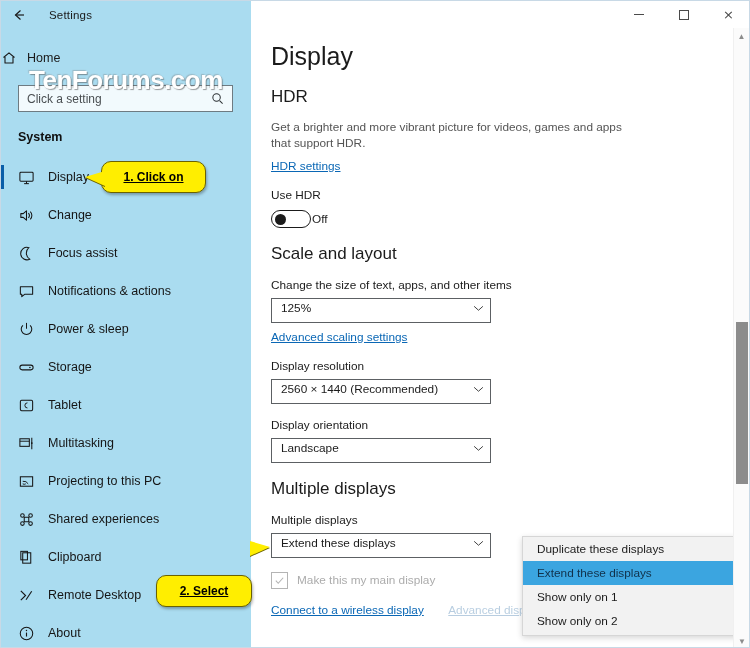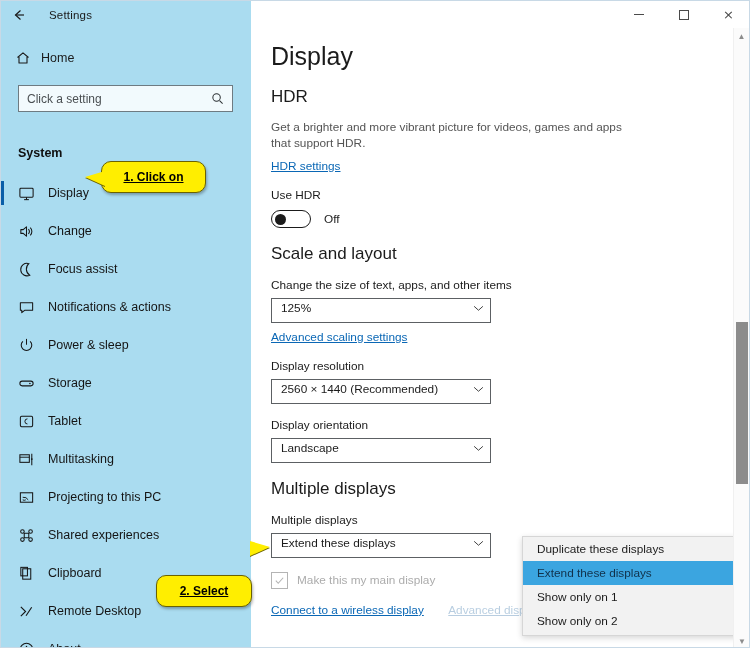--- a/index.html
+++ b/index.html
@@ -53,40 +53,40 @@
 
   
   .sidebar {
     position: absolute; left: 0; top: 27px;
     width: 250px; height: 621px;
     background: #aadcf0;
     overflow: hidden;
   }
   .nav-home {
     display: flex; align-items: center;
-    height: 30px; margin-top: 15px; padding-left: 14px;
+    height: 30px; margin-top: 15px; 
     font-size: 12.5px; color: #1b1b1b;
   }
   .nav-home .ic { width: 26px; display:flex; align-items:center; }
   .searchwrap {
     margin: 12px 18px 0 17px; position: relative;
   }
   .searchbox {
     height: 27px; background: #f2fafd;
     border: 1px solid #6e7b82;
     display: flex; align-items: center;
     padding: 0 8px;
   }
   .searchbox .ph {
     font-size: 12px; color: #4a4f52; flex: 1;
   }
   .searchbox .mag { color: #2b3033; font-size: 12px; }
 
   .sec-title {
-    margin: 34px 0 0 17px;
+    margin: 18px 0 0 17px;
     font-size: 12.5px; font-weight: bold; color: #101010;
   }
 
   .navlist { margin-top: 14px; }
   .navitem {
     position: relative;
     display: flex; align-items: center;
     height: 38px; padding-left: 17px;
     font-size: 12.5px; color: #151515;
   }
@@ -134,21 +134,21 @@
   .toggle {
     width: 40px; height: 18px;
     border: 1px solid #1b1b1b; border-radius: 9px;
     background: #ffffff; position: relative;
   }
   .toggle .knob {
     position: absolute; left: 3px; top: 3px;
     width: 11px; height: 11px; border-radius: 50%;
     background: #1b1b1b;
   }
-  .toggle-state { margin-left: 13px; font-size: 11.8px; color: #1b1b1b; }
+  .toggle-state { margin-left: 1px; font-size: 11.8px; color: #1b1b1b; }
 
   .combo {
     margin: 6px 0 0 20px;
     width: 220px; height: 25px;
     border: 1px solid #5c6063; background: #ffffff;
     display: flex; align-items: center;
     padding: 0 6px 4px 9px;
     font-size: 11.8px; color: #1b1b1b;
   }
   .combo .val { flex: 1; }
@@ -524,20 +524,21 @@
   </div>
 
   <div class="scrollbar">
     <div class="sb-arrow">▲</div>
     <div class="sb-track">
       <div class="sb-thumb"></div>
     </div>
     <div class="sb-arrow" style="position:absolute;bottom:0;left:0;width:16px;">▼</div>
   </div>
 
+  <div class="watermark">TenForums.com</div>
 
   <div class="tail" id="tail1"></div>
   <div class="callout" id="callout1">1. Click on</div>
 
   <div class="tail" id="tail2"></div>
   <div class="callout" id="callout2">2. Select</div>
 
 </div>
 
 </body></html>

